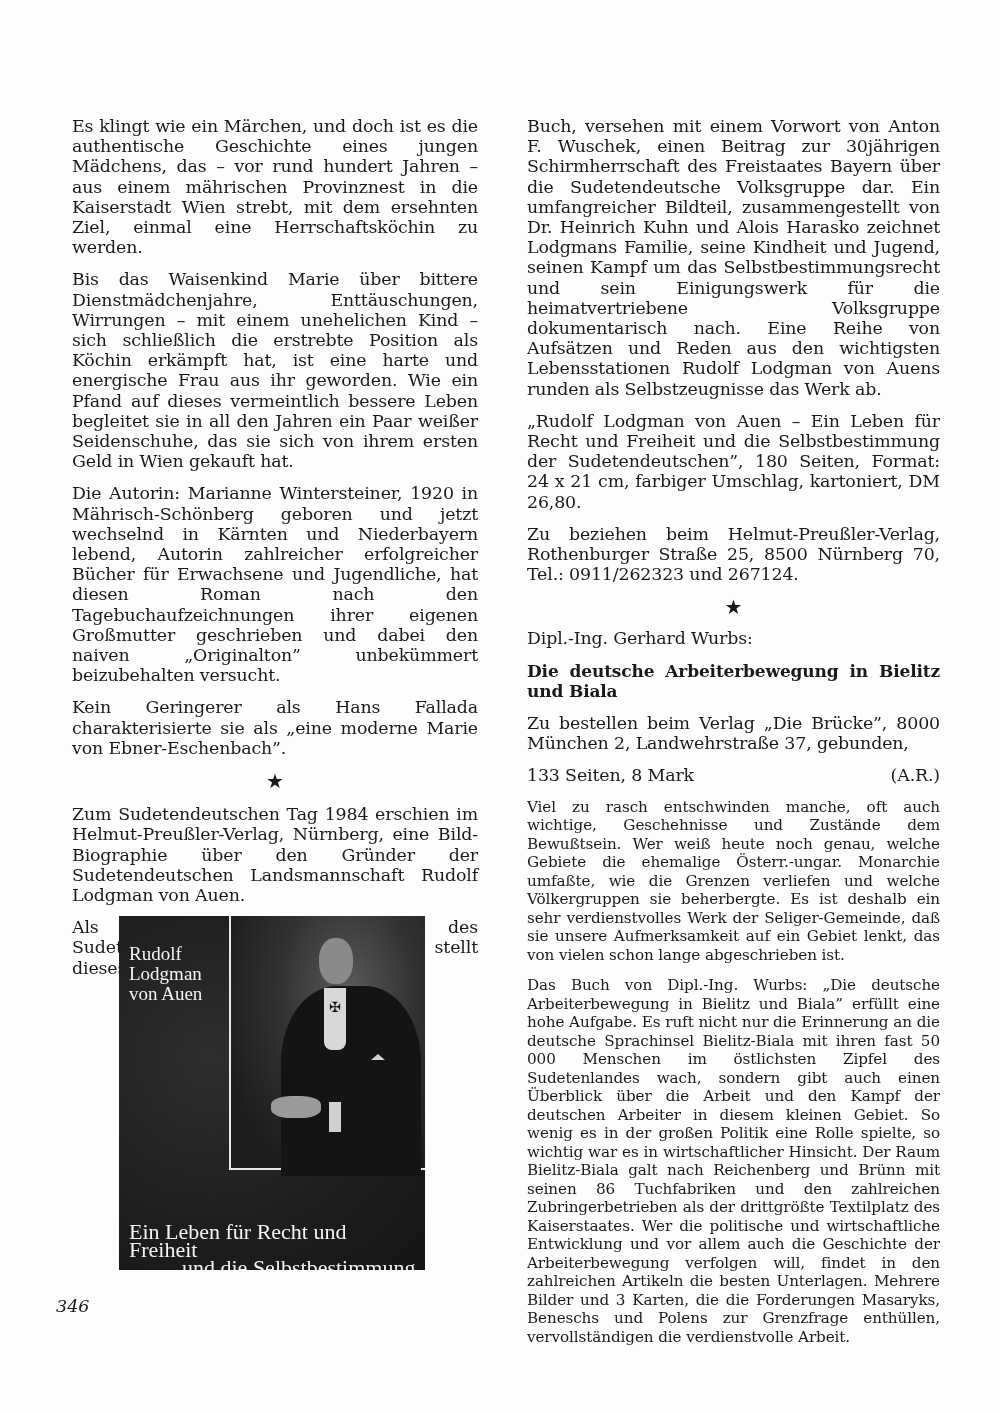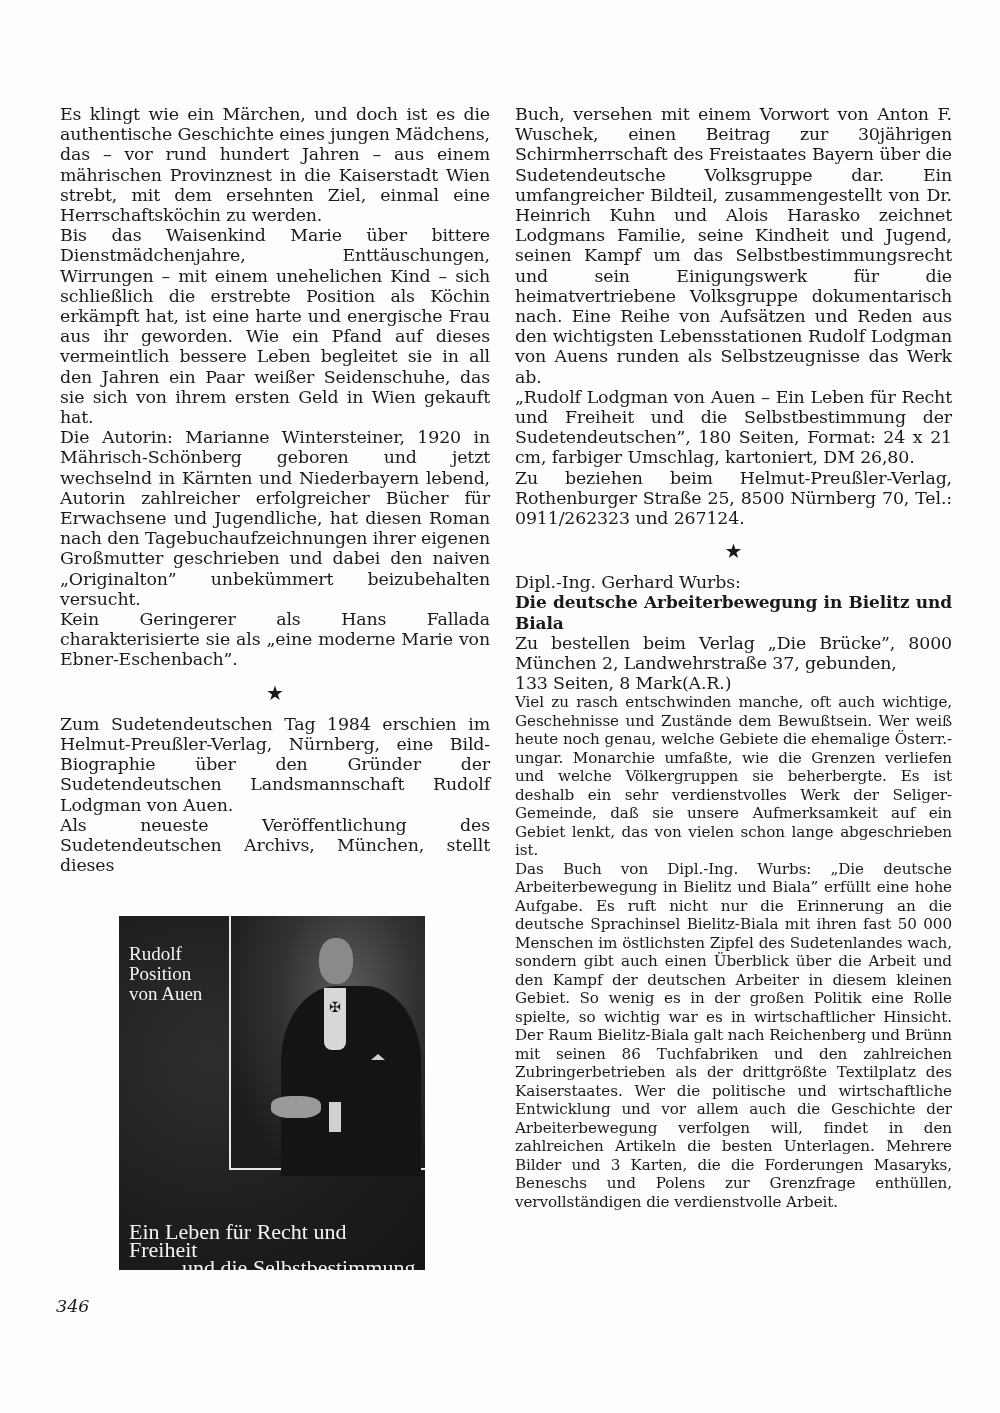--- a/index.html
+++ b/index.html
@@ -14,38 +14,38 @@
   .col {
     position: absolute;
     top: 104px;
     text-align: justify;
     font-size: 17.4px;
     line-height: 20.2px;
     letter-spacing: -0.15px;
   }
   #col-left { left: 60px; width: 430px; }
   #col-right { left: 515px; width: 437px; }
-  .col p { margin: 0; }
+  .col p { margin: 12px; }
   .star {
     text-align: center;
     font-size: 20px;
     line-height: 22px;
     margin: 12px 0 10px 0 !important;
     font-family: "DejaVu Sans", sans-serif;
   }
   .heading {
     font-weight: bold;
     font-size: 17px;
   }
   .small {
     font-size: 15.2px;
     line-height: 18.5px;
     letter-spacing: -0.1px;
   }
-  .order-line { display: flex; }
+  .order-line { display: flex; justify-content: space-between; }
   .author-line { margin-top: 2px !important; }
 
   
   #book-cover {
     position: absolute;
     left: 119px; top: 916px;
     width: 306px; height: 354px;
     background:
       radial-gradient(circle at 30% 40%, #2e2e2e 0%, #1d1d1d 60%, #151515 100%);
     overflow: hidden;
@@ -136,21 +136,21 @@
     <div class="portrait-body"></div>
     <div class="portrait-head"></div>
     <div class="portrait-shirt"></div>
     <div class="portrait-cross">✠</div>
     <div class="portrait-kerchief"></div>
     <div class="portrait-hand"></div>
     <div class="portrait-cuff"></div>
   </div>
   <div id="cover-name">
     <div>Rudolf</div>
-    <div>Position</div>
+    <div>Lodgman</div>
     <div>von Auen</div>
   </div>
   <div id="cover-subtitle">
     <div>Ein Leben für Recht und Freiheit</div>
     <div>und die Selbstbestimmung</div>
     <div>der Sudetendeutschen</div>
   </div>
 </div>
 
 <div id="col-right" class="col">

